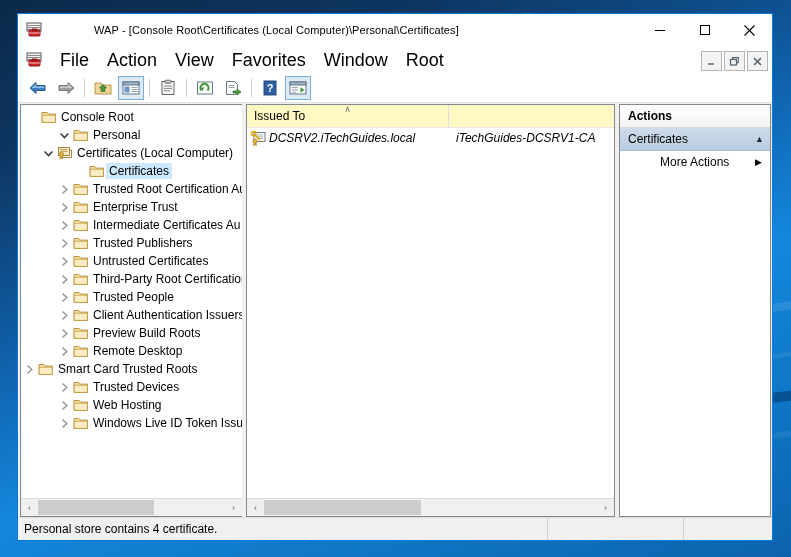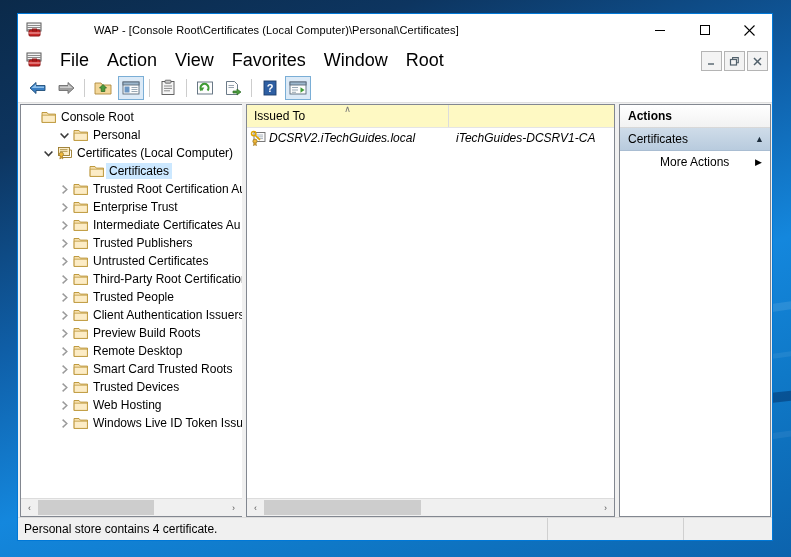--- a/index.html
+++ b/index.html
@@ -675,21 +675,21 @@
               </svg>
             </span>
             <span class="ticon">
               <svg width="16" height="14" viewBox="0 0 16 14">
                 <path d="M1 2.5 h5 l1.3 1.6 h7.2 v8.4 h-13.5 Z" fill="#f6dfae" stroke="#b8912f" stroke-width="0.9"></path>
                 <path d="M1.2 5.2 h13.2 v7.2 h-13.2 Z" fill="#fcecc6" stroke="#b8912f" stroke-width="0.7"></path>
               </svg>
             </span>
             <span class="tlabel">Remote Desktop</span>
           </div>
-          <div class="tree-row" style="padding-left: 35px;">
+          <div class="tree-row" style="">
             <span class="twisty">
               <svg width="11" height="11" viewBox="0 0 11 11">
                 <polyline points="3.6,1.6 7.8,5.5 3.6,9.4" fill="none" stroke="#9b9b9b" stroke-width="1.5"></polyline>
               </svg>
             </span>
             <span class="ticon">
               <svg width="16" height="14" viewBox="0 0 16 14">
                 <path d="M1 2.5 h5 l1.3 1.6 h7.2 v8.4 h-13.5 Z" fill="#f6dfae" stroke="#b8912f" stroke-width="0.9"></path>
                 <path d="M1.2 5.2 h13.2 v7.2 h-13.2 Z" fill="#fcecc6" stroke="#b8912f" stroke-width="0.7"></path>
               </svg>

